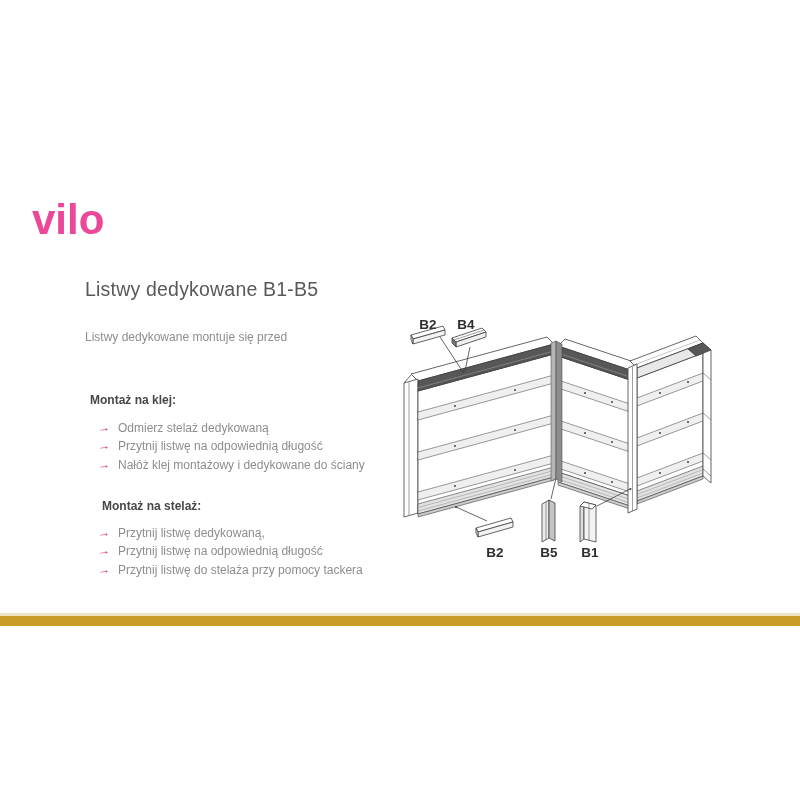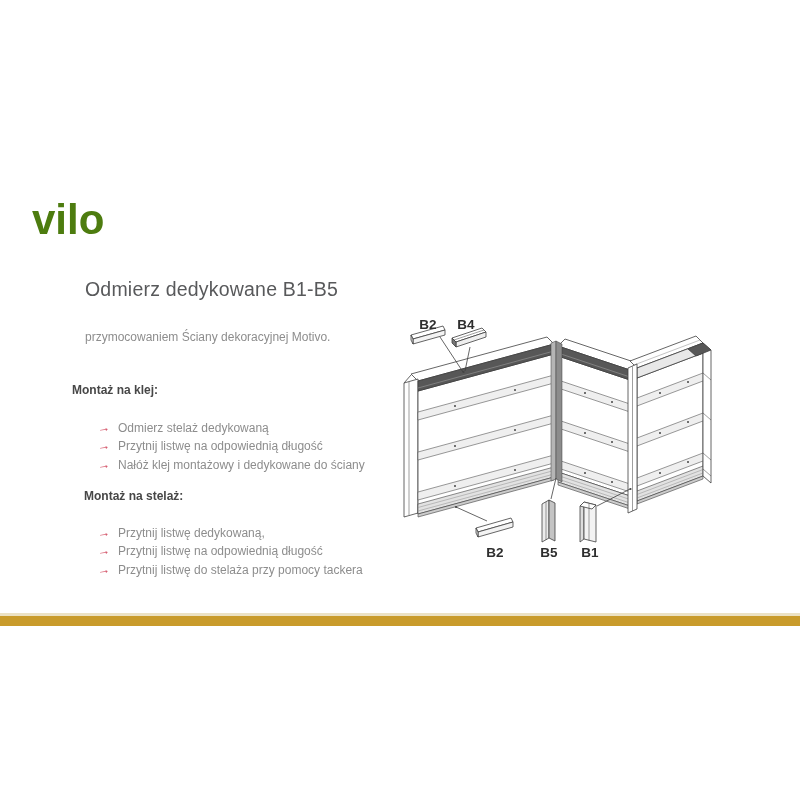--- a/index.html
+++ b/index.html
@@ -13,22 +13,22 @@
   }
   .title{
     position:absolute;left:85px;top:278px;
     font-size:19.5px;color:#58595b;letter-spacing:0.2px;
   }
   .intro{
     position:absolute;left:85px;top:329px;width:300px;
     font-size:12px;line-height:16px;color:#8d8d8d;
   }
   .section-heading{
-    position:absolute;left:72px;
-    font-size:12px;font-weight:bold;color:#474747;
+    position:absolute;left:90px;
+    font-size:12px;font-weight:bold;color:#474747;margin-top:10px;
   }
   .heading-klej{top:383px;}
   .heading-stelaz{top:489px;padding-left:12px;}
   .bullet-list{position:absolute;left:97px;width:310px;}
   .list-klej{top:419px;}
   .list-stelaz{top:524px;}
   .bullet-item{
     font-size:12px;color:#8d8d8d;line-height:17.3px;white-space:nowrap;
   }
   .bullet-arrow{
@@ -52,26 +52,26 @@
   .diagram text{
     font-family:"Liberation Sans","DejaVu Sans",sans-serif;
     font-size:13.5px;font-weight:bold;fill:#2e2e2e;stroke:none;
   }
   .accent-line{position:absolute;left:0;top:613px;width:800px;height:3px;background:#ece2c4;}
   .accent-bar{position:absolute;left:0;top:616px;width:800px;height:10px;background:#c99b2b;}
 </style>
 </head>
 <body>
 
-<div class="logo" style="color: #4d7c0f;">vilo</div>
-
-<div class="title" style="color: rgb(88, 89, 91);">Odmierz dedykowane B1-B5</div>
+<div class="logo" style="color: #ec4899;">vilo</div>
+
+<div class="title" style="color: rgb(88, 89, 91);">Listwy dedykowane B1-B5</div>
 
 <div class="intro">
-  <div>przymocowaniem Ściany dekoracyjnej Motivo.</div>
+  <div>Listwy dedykowane montuje się przed</div>
 </div>
 
 <div class="section-heading heading-klej">Montaż na klej:</div>
 
 <div class="bullet-list list-klej">
   <div class="bullet-item"><span class="bullet-arrow" style="color: rgb(212, 86, 106);">→</span><span>Odmierz stelaż dedykowaną</span></div>
   <div class="bullet-item"><span class="bullet-arrow" style="color: rgb(212, 86, 106);">→</span><span>Przytnij listwę na odpowiednią długość</span></div>
   <div class="bullet-item"><span class="bullet-arrow" style="color: rgb(212, 86, 106);">→</span><span>Nałóż klej montażowy i dedykowane do ściany</span></div>
 </div>
 

